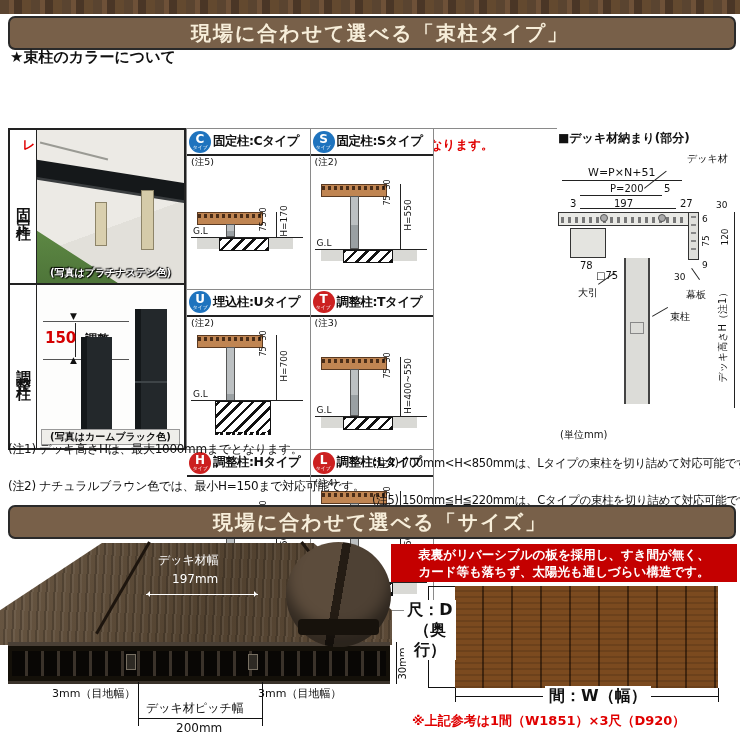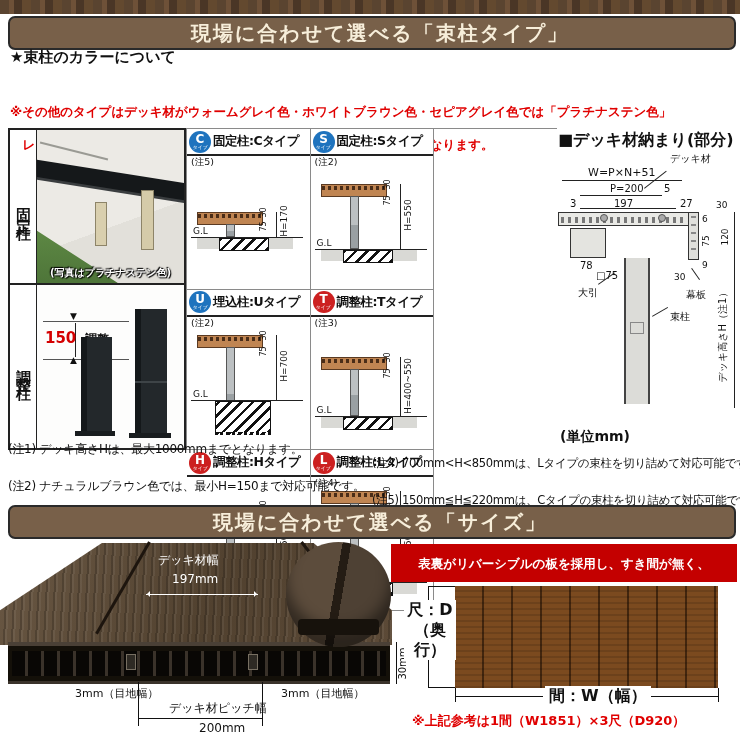--- a/index.html
+++ b/index.html
@@ -89,37 +89,37 @@
   .cell-t .ground{top:102px;} .cell-t .hatch{top:102px;} .cell-t .dimline{top:42px;height:59px;}
   .cell-t .d30{top:38px;} .cell-t .d75{top:54px;} .cell-t .dh{top:66px;}
   .cell-h .board{top:30px;} .cell-h .post{top:42px;height:57px;} .cell-h .glline{top:99px;} .cell-h .gl{top:88px;}
   .cell-h .ground{top:100px;} .cell-h .hatch{top:100px;} .cell-h .dimline{top:30px;height:69px;}
   .cell-h .d30{top:26px;} .cell-h .d75{top:42px;} .cell-h .dh{top:58px;}
   .cell-l .board{top:16px;} .cell-l .post{top:28px;height:79px;} .cell-l .glline{top:107px;} .cell-l .gl{top:96px;}
   .cell-l .ground{top:108px;} .cell-l .hatch{top:108px;} .cell-l .dimline{top:16px;height:91px;}
   .cell-l .d30{top:12px;} .cell-l .d75{top:28px;} .cell-l .dh{top:55px;}
   
   .detail{position:absolute;left:558px;top:0;width:182px;height:324px;font-size:10px;}
-  .detail .dtitle{position:absolute;left:0;top:2px;font-size:16px;font-weight:bold;}
+  .detail .dtitle{position:absolute;left:0;top:2px;font-size:12px;font-weight:bold;}
   .dlabel{position:absolute;white-space:nowrap;}
   .dline{position:absolute;border-top:1px solid #222;}
   .dvline{position:absolute;border-left:1px solid #222;}
   .lead{position:absolute;border-top:1px solid #222;transform-origin:left top;}
   .vrot{position:absolute;transform:rotate(-90deg);transform-origin:center;white-space:nowrap;font-size:9px;}
   .boards-strip{position:absolute;left:0;top:84px;width:132px;height:14px;background:#e9e9e5;border:1px solid #333;box-sizing:border-box;}
   .boards-strip::before{content:"";position:absolute;left:2px;right:2px;top:4px;height:6px;
     background:repeating-linear-gradient(90deg,#777 0 3px,transparent 3px 7px);}
   .fast{position:absolute;top:86px;width:8px;height:8px;border-radius:50%;background:#aaa;border:1px solid #555;box-sizing:border-box;}
   .makuita{position:absolute;left:130px;top:84px;width:11px;height:48px;background:#e0e0dc;border:1px solid #333;box-sizing:border-box;}
   .makuita::before{content:"";position:absolute;left:2px;right:2px;top:3px;bottom:3px;
     background:repeating-linear-gradient(#888 0 2px,transparent 2px 8px);}
   .obiki{position:absolute;left:12px;top:100px;width:36px;height:30px;background:#e4e4e0;border:1px solid #333;box-sizing:border-box;}
   .dpost{position:absolute;left:66px;top:130px;width:26px;height:146px;background:#dcdcd8;border-left:2px solid #444;border-right:2px solid #444;box-sizing:border-box;}
   .dpost::before{content:"";position:absolute;left:4px;right:4px;top:64px;height:10px;border:1px solid #888;}
-  .unit{position:absolute;left:560px;top:300px;font-size:14px;font-weight:bold;}
+  .unit{position:absolute;left:560px;top:300px;font-size:10px;}
   
   .notes-l{position:absolute;left:8px;top:440px;font-size:12px;line-height:18.5px;letter-spacing:-0.3px;white-space:pre;}
   .notes-r{position:absolute;left:372px;top:454px;font-size:11.5px;line-height:18.5px;letter-spacing:-0.3px;white-space:pre;}
   
   .size{position:absolute;left:0;top:540px;width:740px;height:200px;}
   .deck-top{position:absolute;left:0;top:3px;width:392px;height:102px;
     background:linear-gradient(115deg,#6a5844,#51412f 55%,#5c4a37);
     clip-path:polygon(26% 0,80% 0,100% 66%,100% 100%,0 100%,0 66%);}
   .deck-top::before{content:"";position:absolute;inset:0;
     background:repeating-linear-gradient(93deg,rgba(0,0,0,.18) 0 2px,rgba(255,255,255,.06) 2px 4px,transparent 4px 8px);}
@@ -128,21 +128,21 @@
   .deck-sec{position:absolute;left:8px;top:102px;width:382px;height:42px;background:#141009;
     border-top:4px solid #4a4036;border-bottom:3px solid #3a332b;box-sizing:border-box;}
   .deck-sec::before{content:"";position:absolute;left:4px;right:4px;top:5px;bottom:5px;
     background:repeating-linear-gradient(90deg,#090705 0 13px,#3a322a 13px 16px);}
   .clipjoint{position:absolute;top:114px;width:10px;height:16px;background:#2e2a24;border:1px solid #776f62;box-sizing:border-box;}
   .cj1{left:126px;} .cj2{left:248px;}
   .wtext{position:absolute;color:#fff;white-space:nowrap;}
   .wline{position:absolute;left:146px;top:54px;width:112px;border-top:1.5px solid #fff;}
   .wline::before,.wline::after{content:"";position:absolute;top:-4px;border:3.5px solid transparent;}
   .wline::before{left:-2px;border-right-color:#fff;} .wline::after{right:-2px;border-left-color:#fff;}
-  .blktext{position:absolute;white-space:nowrap;color:#111;margin-left:23px;}
+  .blktext{position:absolute;white-space:nowrap;color:#111;}
   .ptick{position:absolute;width:0;border-left:1px solid #111;}
   .pline{position:absolute;border-top:1.2px solid #111;}
   .circle-photo{position:absolute;left:286px;top:2px;width:105px;height:105px;border-radius:50%;
     background:linear-gradient(100deg,#5c4c3c 0 46%,#241c14 46% 53%,#4e4134 53%);box-shadow:inset 0 -18px 14px rgba(0,0,0,.45);}
   .circle-photo::before{content:"";position:absolute;left:12px;right:12px;bottom:12px;height:16px;background:#17120c;border-radius:4px;}
   .red-box{position:absolute;left:391px;top:4px;width:346px;height:38px;background:#c40000;color:#fff;
     font-size:12.5px;font-weight:bold;line-height:17px;text-align:center;display:flex;flex-direction:column;justify-content:center;}
   .depth{position:absolute;left:404px;top:60px;width:52px;text-align:center;font-size:16px;font-weight:bold;line-height:20px;background:#fff;z-index:2;}
   .wood-panel{position:absolute;left:455px;top:46px;width:263px;height:102px;background:#7b4a1f;
     background-image:repeating-linear-gradient(0deg,rgba(0,0,0,.12) 0 2px,transparent 2px 6px),
@@ -160,21 +160,21 @@
 <div class="page">
 
   <div class="woodstrip"></div>
 
   <div class="banner" id="banner1">
     <span>現場に合わせて選べる「束柱タイプ」</span>
   </div>
 
   <div class="color-head">★束柱のカラーについて</div>
   <div class="color-notes"><br>
-<span>※その他のタイプはデッキ材がウォームグレイ色・ホワイトブラウン色・セピアグレイ色では「プラチナステン色」</span><br>
+<br>
 <span>　レッドブラウン色・ナチュラルブラウン色では「カームブラック色」となります。</span></div>
 
   <div class="diagram-block">
 
     <div class="left-box">
       <div class="lrow lrow1">
         <div class="vlabel">固定柱</div>
         <div class="photo photo1">
           <div class="grass"></div>
           <div class="beam2"></div>
@@ -193,20 +193,21 @@
           <div class="arrtop">▼</div>
           <div class="arrbot">▲</div>
           <div class="varrow"></div>
           <div class="adj-num">150</div>
           <div class="adj-txt">調整</div>
           <div class="apost1"></div>
           <div class="apost2"></div>
           <div class="aseam"></div>
           <div class="foot1"></div>
           <div class="foot2"></div>
+          <div class="pcaption2">(写真はカームブラック色)</div>
         </div>
       </div>
     </div>
 
     <div class="grid">
 
       <div class="cell cell-c">
         <div class="chead">
           <span class="badge blue">
               <span class="blet">C</span>
@@ -339,21 +340,21 @@
           <div class="dimline"></div>
           <span class="d30">30</span>
           <span class="d75">75</span>
           <span class="dh">H=850~1000</span>
         </div>
       </div>
     </div>
 
     <div class="detail">
       <div class="dtitle">■デッキ材納まり(部分)</div>
-      <span class="dlabel" style="left:112px;top:24px;">デッキ材</span>
+      <span class="dlabel" style="left:129px;top:24px;">デッキ材</span>
       <div class="lead" style="left:86px;top:60px;width:28px;transform:rotate(-38deg);"></div>
       <span class="dlabel" style="left:30px;top:38px;font-size:11px;">W=P×N+51</span>
       <div class="dline" style="left:4px;top:52px;width:120px;"></div>
       <span class="dlabel" style="left:52px;top:55px;">P=200</span>
       <div class="dline" style="left:22px;top:67px;width:82px;"></div>
       <span class="dlabel" style="left:12px;top:70px;">3</span>
       <span class="dlabel" style="left:56px;top:70px;">197</span>
       <span class="dlabel" style="left:106px;top:55px;">5</span>
       <span class="dlabel" style="left:122px;top:70px;">27</span>
       <div class="dline" style="left:22px;top:80px;width:96px;"></div>
@@ -409,20 +410,21 @@
     <div class="ptick" style="left:138px;top:142px;height:44px;"></div>
     <div class="ptick" style="left:262px;top:142px;height:44px;"></div>
     <span class="blktext" style="left:146px;top:160px;font-size:12px;">デッキ材ピッチ幅</span>
     <div class="pline" style="left:138px;top:178px;width:124px;"></div>
     <span class="blktext" style="left:176px;top:181px;font-size:12px;">200mm</span>
     <span class="thick30">30mm</span>
     <div class="ptick" style="left:396px;top:102px;height:42px;"></div>
     <div class="circle-photo"></div>
     <div class="red-box">
       <span>表裏がリバーシブルの板を採用し、すき間が無く、</span>
+      <span>カード等も落ちず、太陽光も通しづらい構造です。</span>
     </div>
     <div class="d-bracket"></div>
     <div class="depth">
       <span>尺：D</span><br>
       <span>（奥行）</span>
     </div>
     <div class="wood-panel"></div>
     <div class="ptick w-tickl"></div>
     <div class="ptick w-tickr"></div>
     <div class="pline w-linel"></div>

